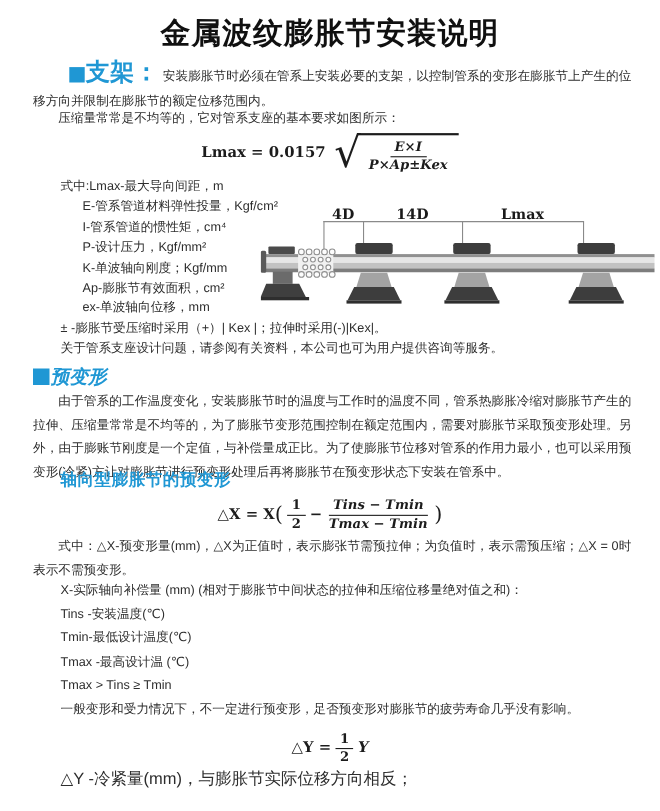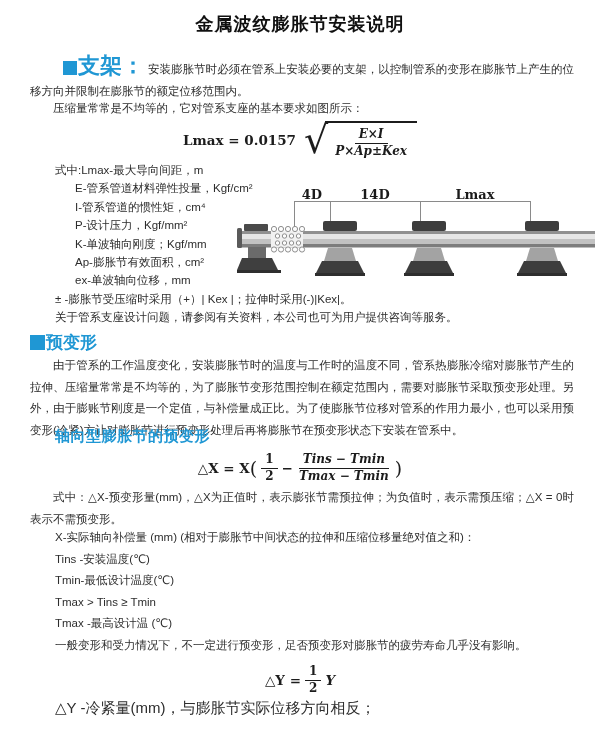--- a/index.html
+++ b/index.html
@@ -3,21 +3,21 @@
 <meta charset="utf-8">
 <style>
   html,body { margin:0; padding:0; background:#ffffff; }
   .page {
     position:relative; width:600px; height:737px; background:#ffffff;
     font-family:"Liberation Sans","DejaVu Sans",sans-serif;
     color:#2d2d2d; overflow:hidden;
   }
   .title {
     position:absolute; top:12px; left:0; width:100%; text-align:center;
-    font-size:18px; font-weight:bold; color:#101010; letter-spacing:1px;
+    font-size:27px; font-weight:bold; color:#101010; letter-spacing:1px;
   }
   .para { position:absolute; font-size:11.5px; line-height:21.5px; text-align:justify; }
   #para-support { top:55px; left:30px; right:26px; }
   #para-support .lead-indent { display:inline-block; width:33px; }
   .marker {
     display:inline-block; width:14px; height:14px; background:#1f97d4;
     vertical-align:-2px; margin-right:1px;
   }
   .inline-heading { color:#1f97d4; font-size:22px; font-weight:bold; margin-right:4px; }
   #para-example { top:98px; left:30px; right:26px; text-indent:2em; }
@@ -35,21 +35,21 @@
   .it { font-style:italic; }
   .rad { font-size:38px; font-weight:400; line-height:36px; margin:0 -3px 0 8px; }
   .radicand { border-top:2px solid #1c1c1c; padding:2px 4px 0; margin-top:1px; }
   .paren { font-size:19px; font-weight:normal; }
 
   #defs { position:absolute; top:161px; left:55px; font-size:11.5px; line-height:18.4px; }
   #defs .item { padding-left:20px; }
 
   #diagram { position:absolute; left:237px; top:186px; }
 
-  .sec-heading { position:absolute; display:flex; align-items:center; }
+  .sec-heading { position:absolute; display:flex; align-items:center;font-style:italic; }
   #sec-predeform { top:331px; left:30px; }
   .sec-title { color:#1f97d4; font-size:17px; font-weight:bold; }
   #para-predeform { top:355px; left:30px; right:26px; text-indent:2em; }
 
   .subheading { position:absolute; color:#1f97d4; font-size:15px; font-weight:bold; letter-spacing:0.5px; }
   #sub-axial { top:427px; left:55px; }
   #formula-axial { top:452px; }
   #para-axial-note { top:487px; left:30px; right:26px; text-indent:2em; }
   #axial-lines { position:absolute; top:527px; left:55px; right:20px; font-size:11.5px; line-height:21.5px; }
   #sub-lateral { top:639px; left:30px; }
@@ -186,22 +186,22 @@
     </span>
     <span class="paren">)</span>
   </div>
 
   <div class="para" id="para-axial-note">式中：△X-预变形量(mm)，△X为正值时，表示膨张节需预拉伸；为负值时，表示需预压缩；△X = 0时表示不需预变形。</div>
 
   <div id="axial-lines">
     <div>X-实际轴向补偿量 (mm) (相对于膨胀节中间状态的拉伸和压缩位移量绝对值之和)：</div>
     <div>Tins -安装温度(℃)</div>
     <div>Tmin-最低设计温度(℃)</div>
+    <div>Tmax -最高设计温 (℃)</div>
     <div>Tmax &gt; Tins ≥ Tmin</div>
-    <div>Tmax -最高设计温 (℃)</div>
     <div>一般变形和受力情况下，不一定进行预变形，足否预变形对膨胀节的疲劳寿命几乎没有影响。</div>
   </div>
 
 
   <div class="formula-row" id="formula-lateral">
     <span>△Y =</span>
     <span class="frac">
       <span class="num">1</span>
       <span class="den">2</span>
     </span>

